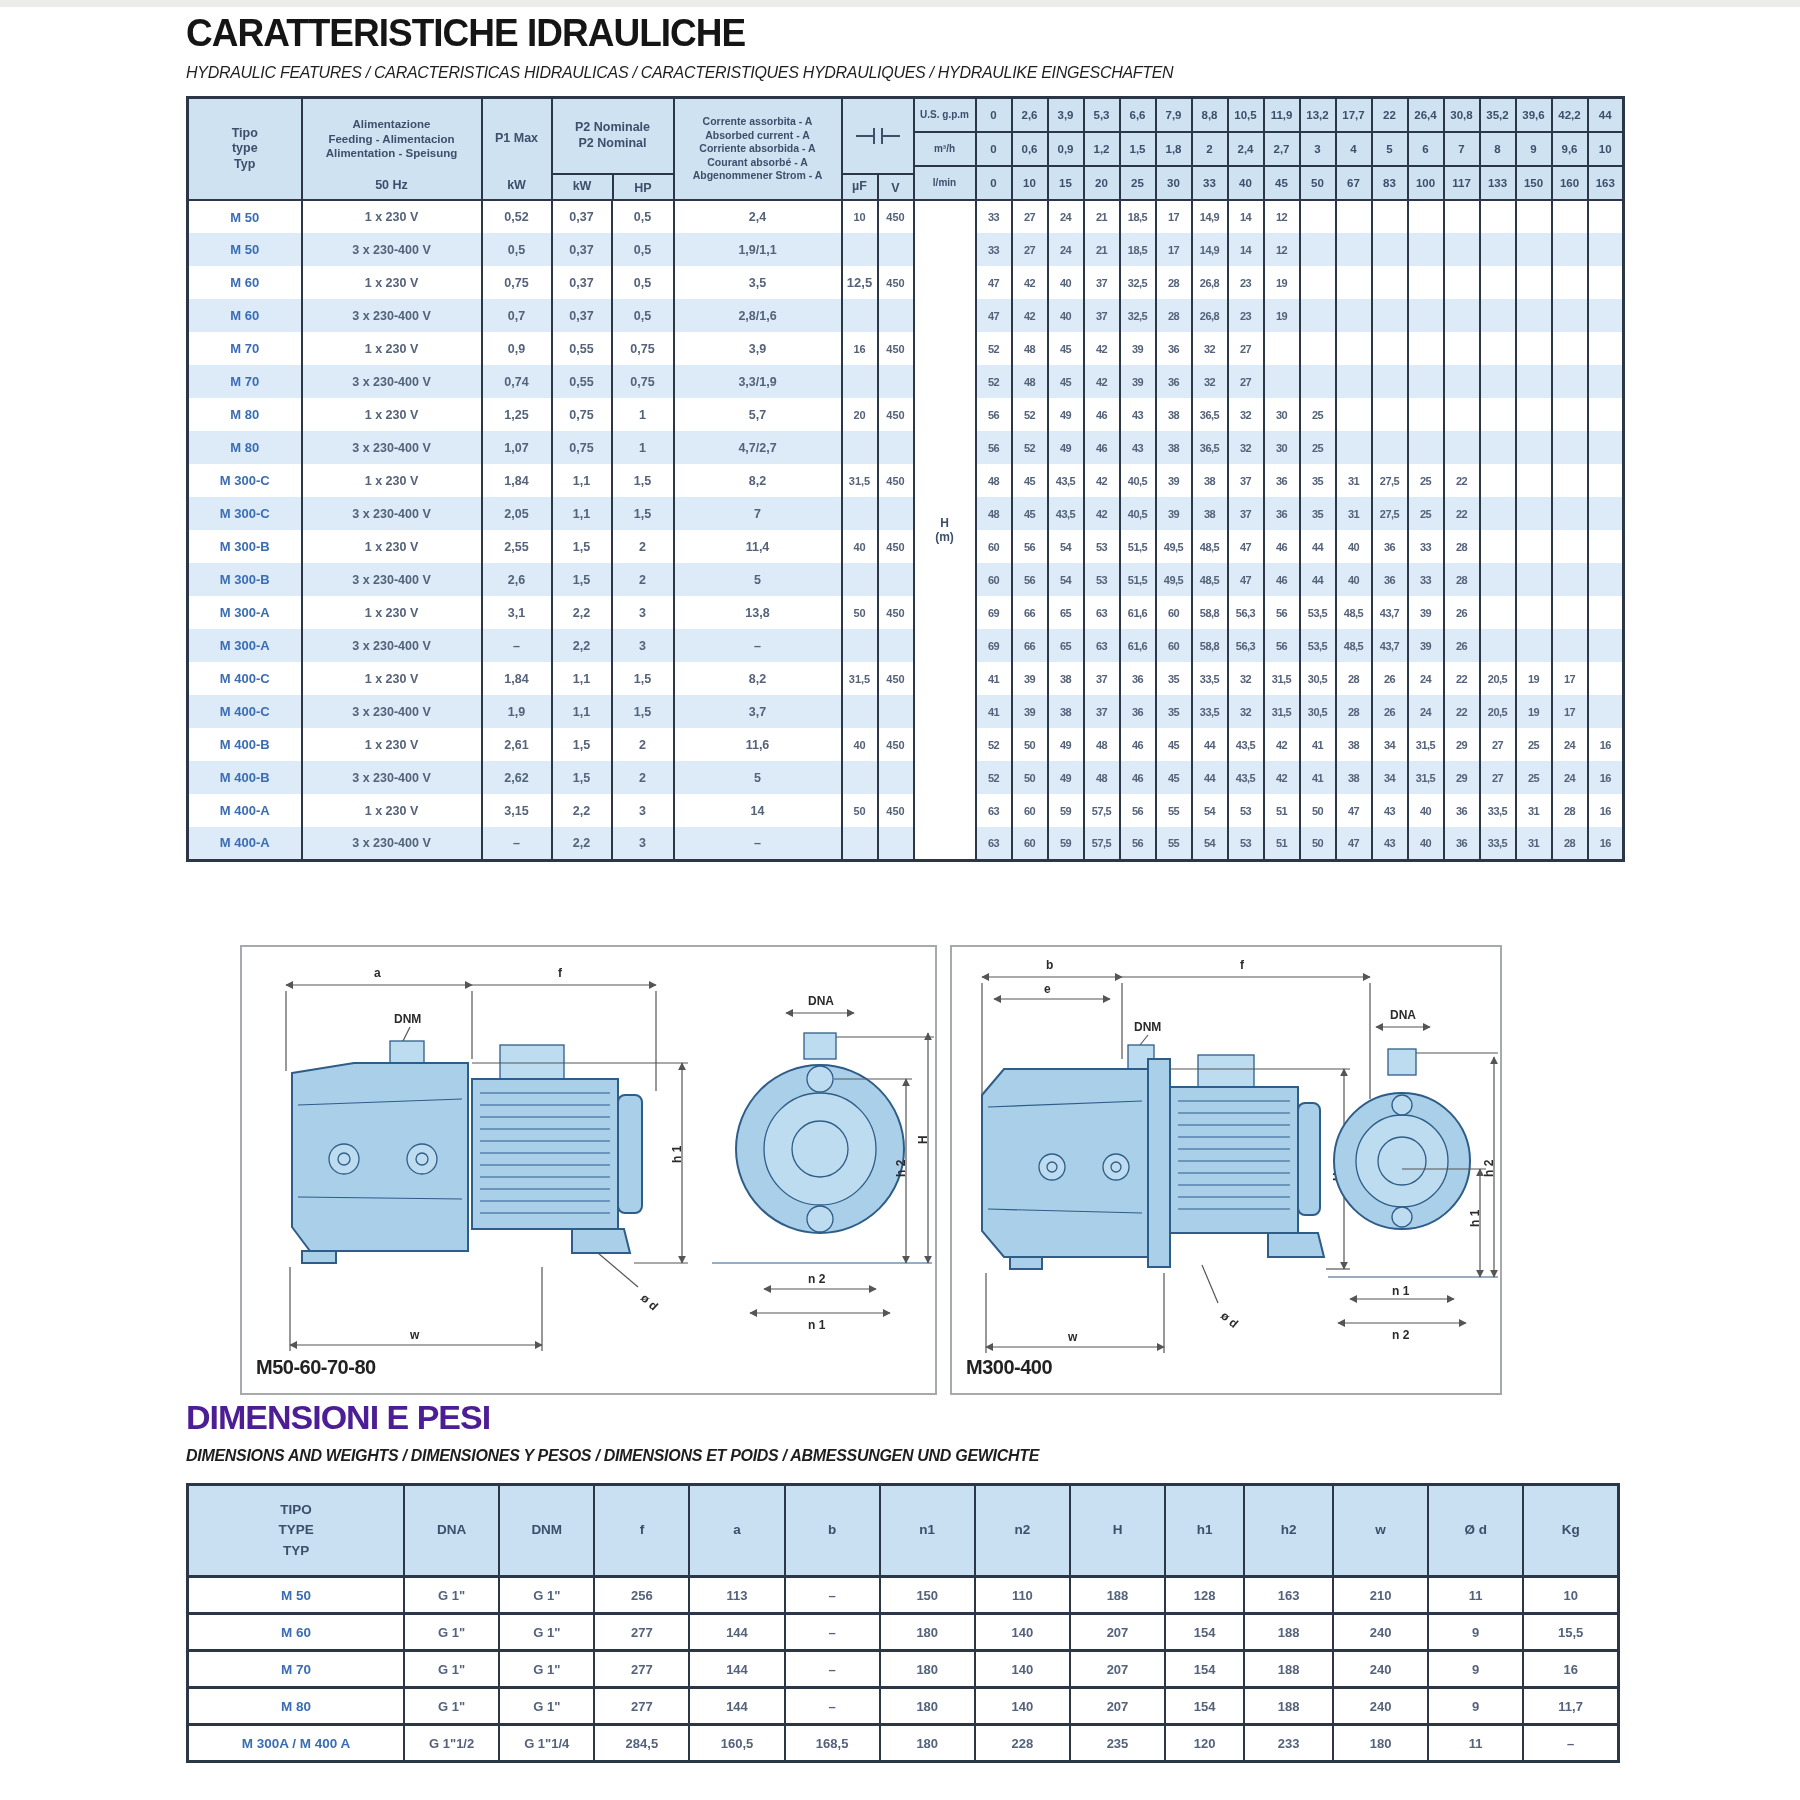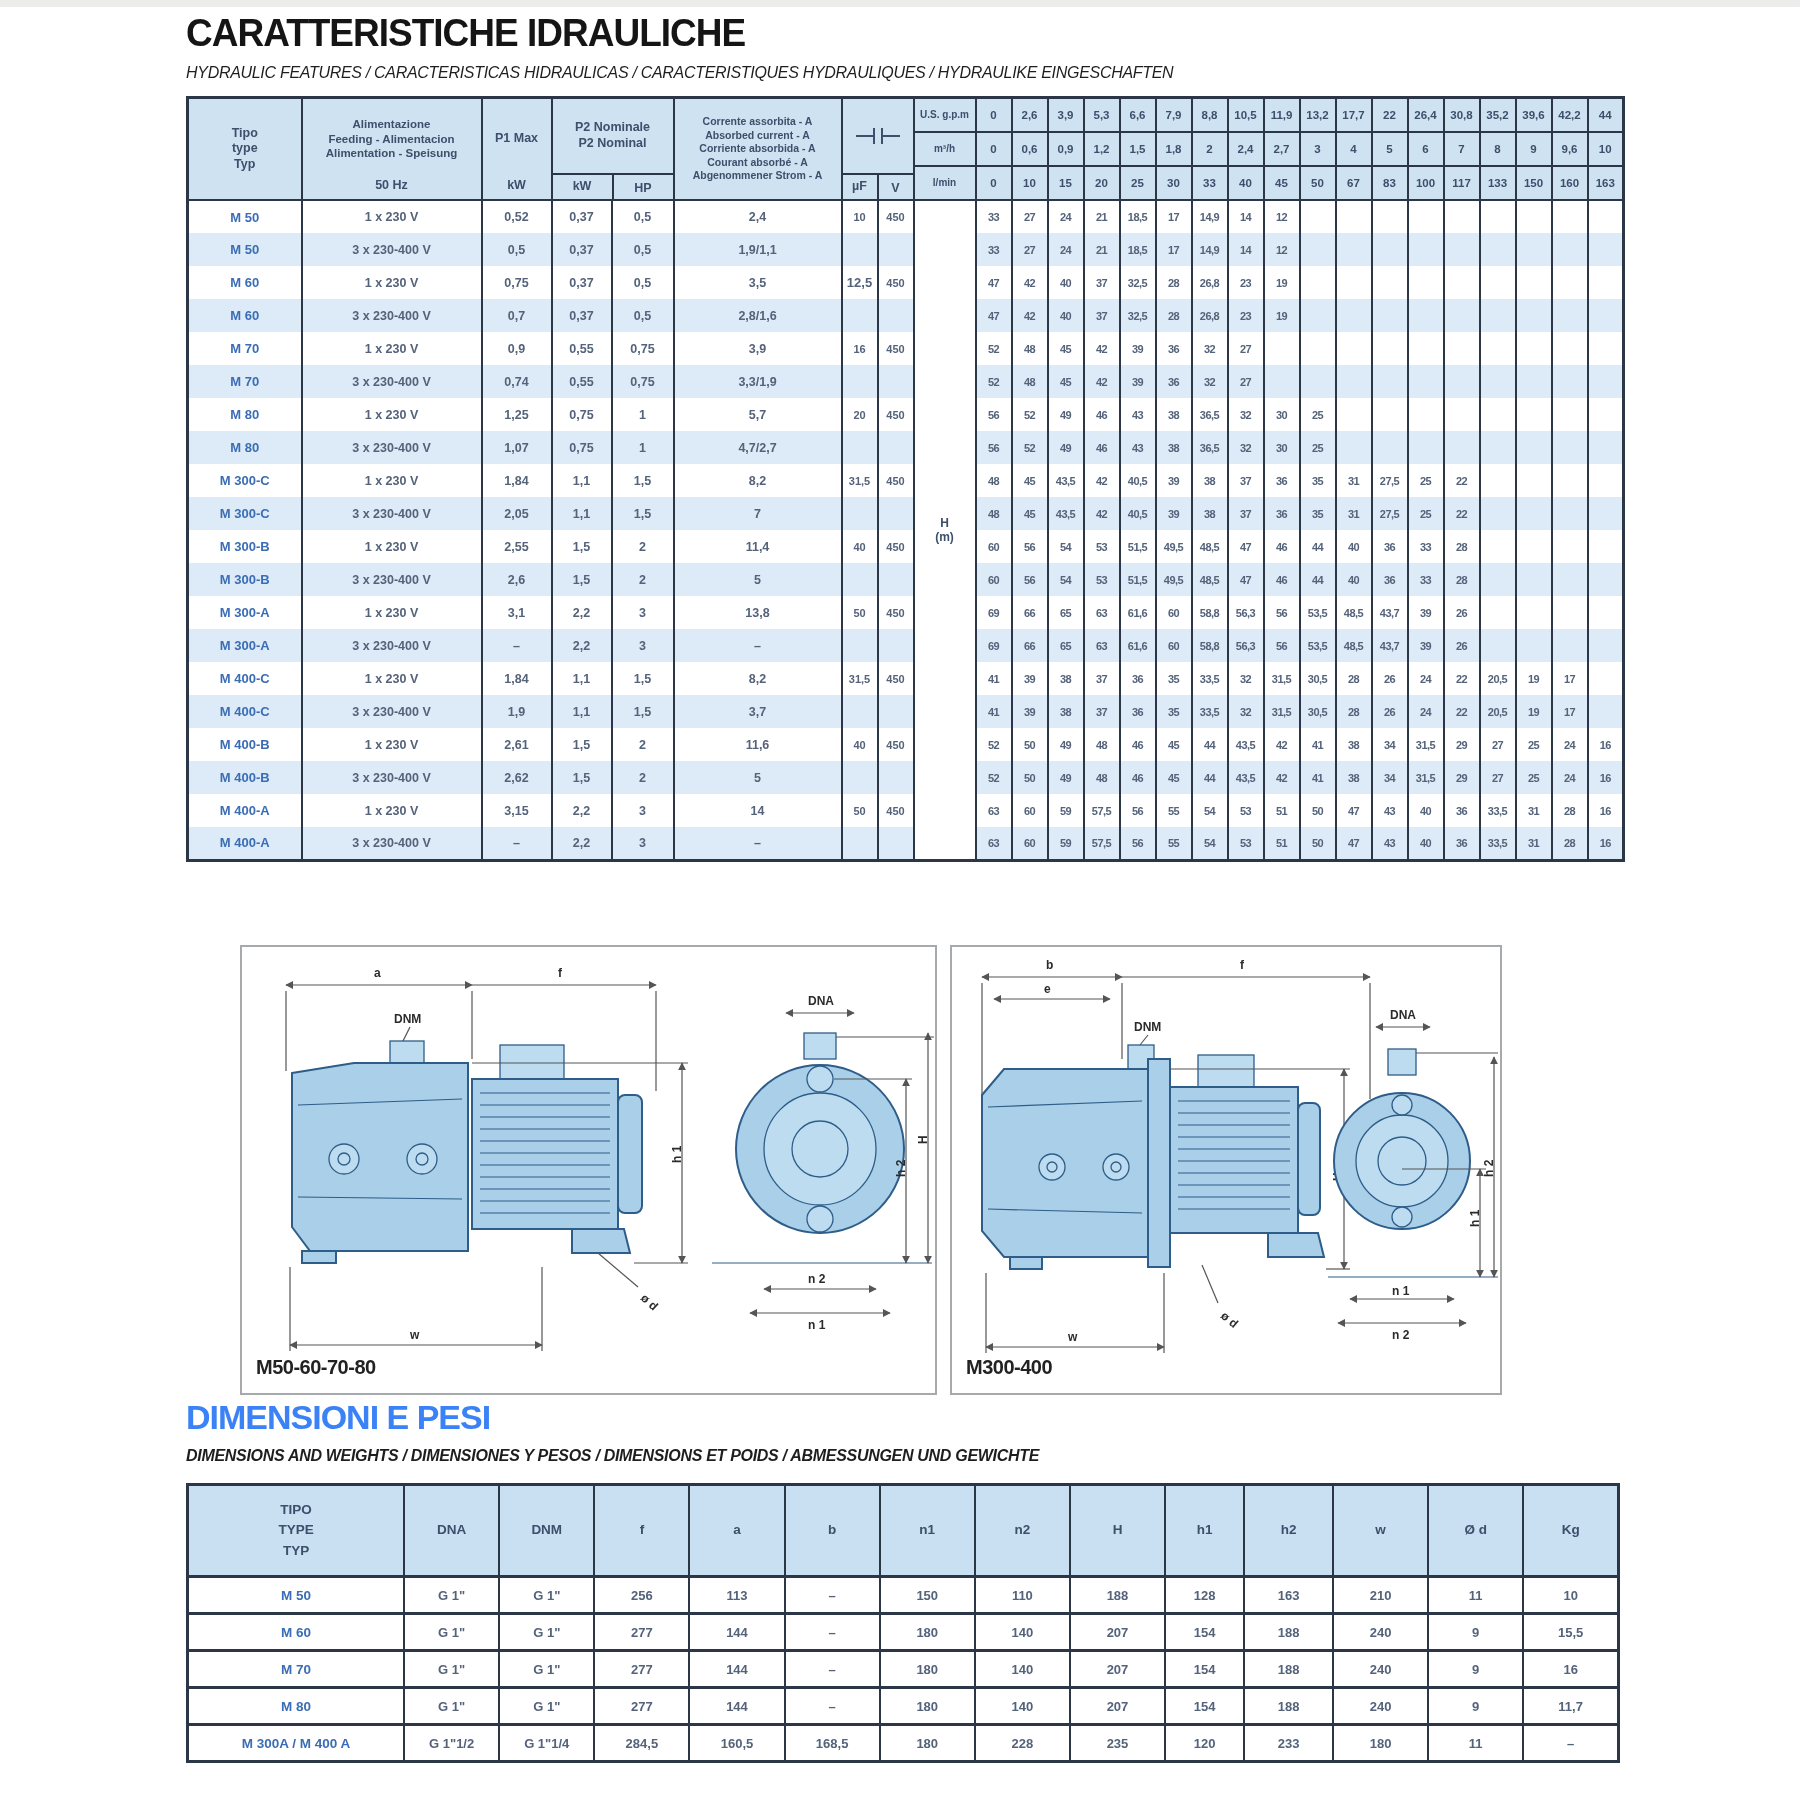--- a/index.html
+++ b/index.html
@@ -1,21 +1,21 @@
 <!DOCTYPE html>
 <html><head>
 <meta charset="utf-8">
 <style>
   *{box-sizing:border-box;margin:0;padding:0}
   html,body{width:1800px;height:1800px}
   body{position:relative;background:#ffffff;font-family:"Liberation Sans",sans-serif;overflow:hidden}
   .edge-strip{position:absolute;left:0;top:0;width:1800px;height:7px;background:#ececea}
   .title{position:absolute;left:186px;top:12px;font-size:37px;font-weight:bold;letter-spacing:-1px;color:#151515;transform:scaleY(1.05)}
   .subtitle{position:absolute;left:186px;top:64px;font-size:16px;font-weight:normal;font-style:italic;color:#1e1e1e;letter-spacing:-0.3px}
-  .title2{position:absolute;left:186px;top:1398px;font-size:34px;font-weight:bold;letter-spacing:-1px;color:#3b82f6}
+  .title2{position:absolute;left:186px;top:1398px;font-size:34px;font-weight:bold;letter-spacing:-1px;color:#4c1d95}
   .subtitle2{position:absolute;left:186px;top:1447px;font-size:16px;font-weight:bold;font-style:italic;color:#1e1e1e;letter-spacing:-0.3px}
 
   table.hyd{position:absolute;left:186px;top:96px;width:1434px;border-collapse:collapse;table-layout:fixed;border:3px solid #2b3747}
   .hyd th,.hyd td{border-left:2px solid #2b3747;border-right:2px solid #2b3747;overflow:hidden;white-space:nowrap;text-align:center;vertical-align:middle;padding:0}
   .hyd thead th{background:#cfe2f1;color:#3d4f6b;font-weight:bold;border-bottom:2px solid #2b3747;font-size:12.5px;line-height:1.25}
   .hyd thead th.small{font-size:10.5px;line-height:1.3}
   .hyd thead th.flowlab{font-size:10px;height:34px}
   .hyd thead th.flowval{font-size:11.5px}
   .hyd thead tr:nth-child(2) th{height:33px}
   .hyd thead tr:nth-child(3) th{height:33px}

